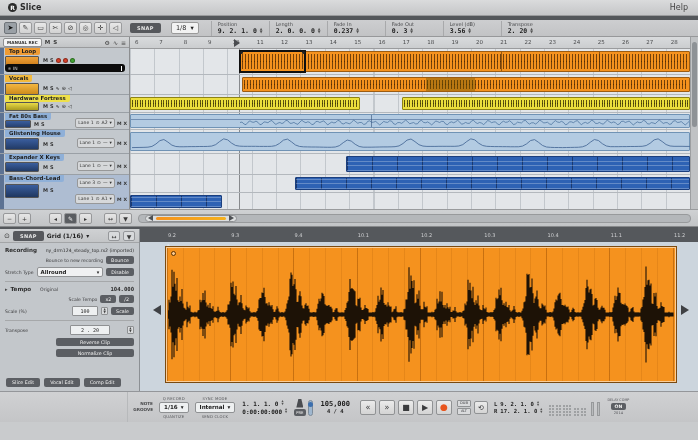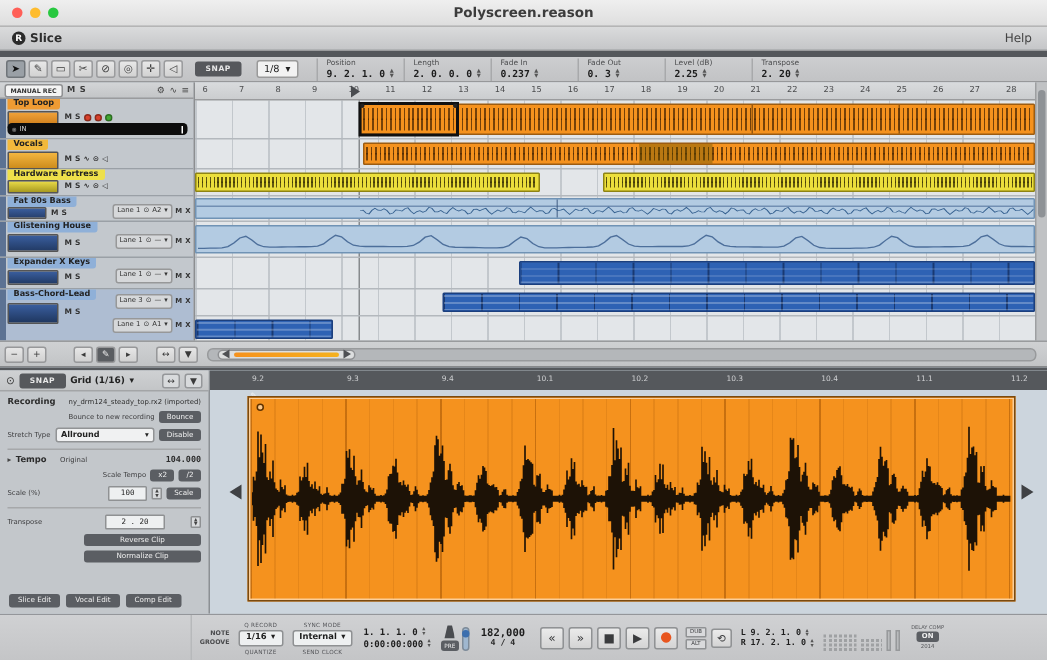--- a/index.html
+++ b/index.html
@@ -153,28 +153,20 @@
 .dc-label{font-size:3.4px;color:#55565a;text-align:center;line-height:3.6px;}
 .onbtn{background:#5b5e63;color:#f2f2f2;font-size:4.6px;font-weight:bold;border-radius:2px;padding:1px 4px;}
 .dc-val{font-size:3.6px;color:#55565a;}
 svg{display:block;}
 </style>
 </head>
 <body>
 
 <div class="app">
 
-  <div class="titlebar">
-    <div class="lights">
-      <span class="light l-red"></span>
-      <span class="light l-yel"></span>
-      <span class="light l-grn"></span>
-    </div>
-    <span class="win-title">Polyscreen.reason</span>
-  </div>
 
   <div class="navbar">
     <div class="brand">
       <span class="brand-dot">R</span>
       <span>Slice</span>
     </div>
     <span class="nav-help">Help</span>
   </div>
   <div class="darkstrip"></div>
 
@@ -217,21 +209,21 @@
       <div class="field">
         <span class="f-label">Fade Out</span>
         <span class="f-valrow">
             <span class="f-value">0.  3</span>
             <span class="stp">▲<span>▼</span></span>
           </span>
       </div>
       <div class="field">
         <span class="f-label">Level (dB)</span>
         <span class="f-valrow">
-            <span class="f-value">2.25</span>
+            <span class="f-value">3.56</span>
             <span class="stp">▲<span>▼</span></span>
           </span>
       </div>
       <div class="field">
         <span class="f-label">Transpose</span>
         <span class="f-valrow">
             <span class="f-value">2. 20</span>
             <span class="stp">▲<span>▼</span></span>
           </span>
       </div>
@@ -645,21 +637,21 @@
     <div class="t-click">
       <div style="display:flex;flex-direction:column;align-items:center;gap:1px;">
         <span class="metro"></span>
         <span class="prebtn">PRE</span>
       </div>
       <span class="cslider">
           <span class="cthumb"></span>
         </span>
     </div>
     <div class="t-tempo">
-      <div class="tempo-val">182,000</div>
+      <div class="tempo-val">105,000</div>
       <div class="tempo-sig">4 / 4</div>
     </div>
     <div class="t-btns">
       <span class="tbtn">«</span>
       <span class="tbtn">»</span>
       <span class="tbtn">■</span>
       <span class="tbtn">▶</span>
       <span class="tbtn rec">●</span>
     </div>
     <div class="t-dub">

